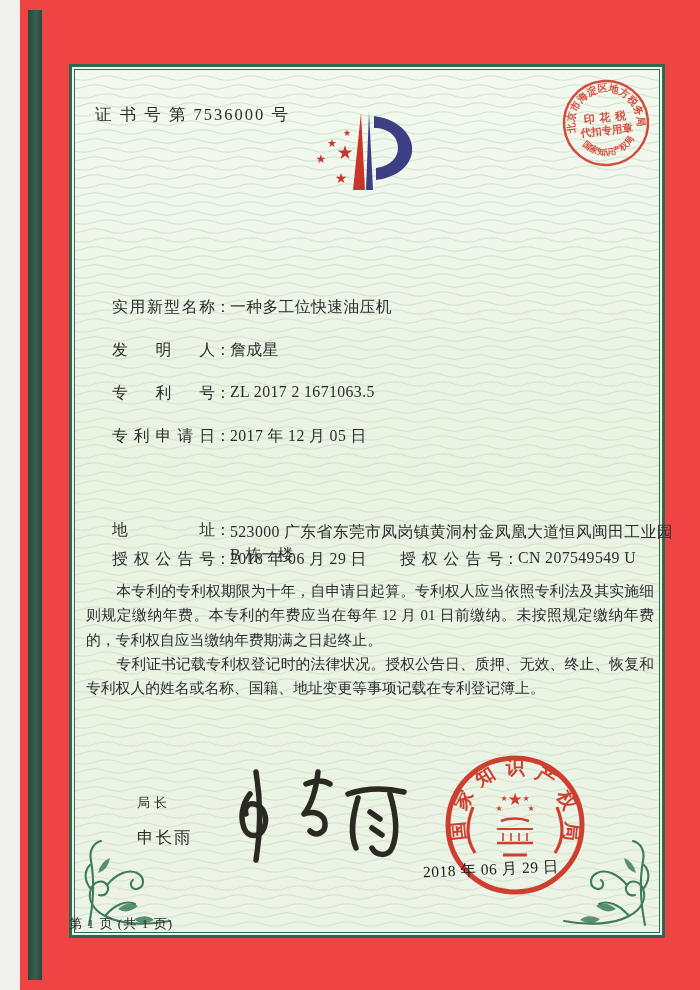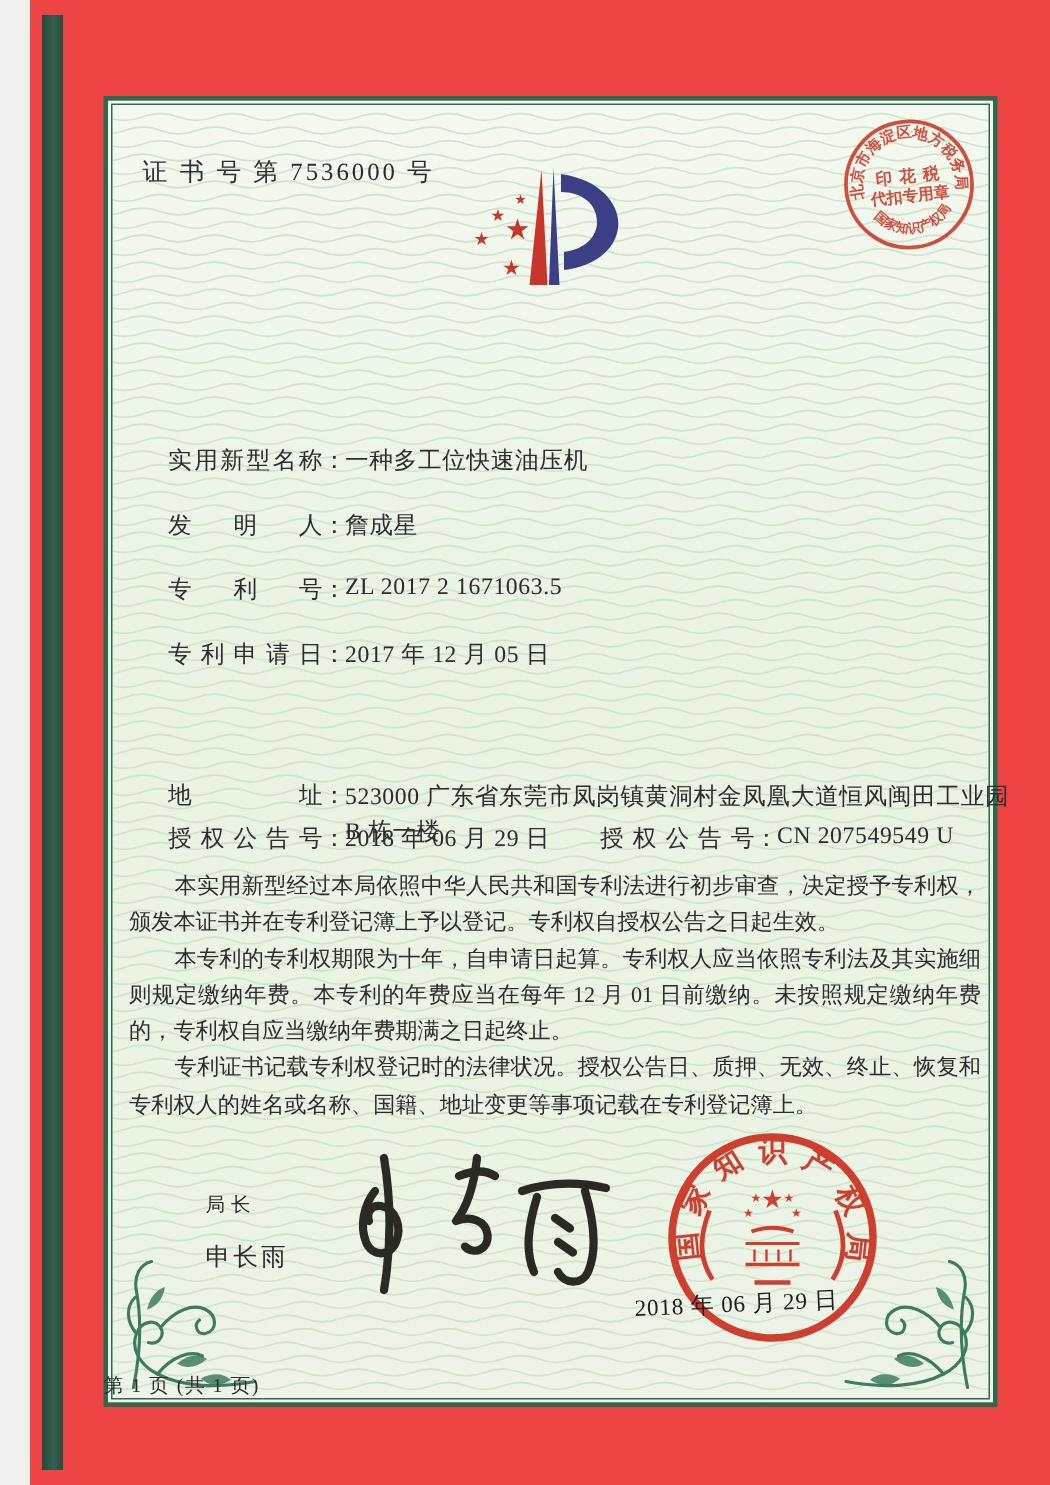--- a/index.html
+++ b/index.html
@@ -214,21 +214,20 @@
   </div>
   <div class="row row-address" style="top:520px">
     <span class="f-label">地址</span><span class="f-colon">：</span><span class="f-value">523000 广东省东莞市凤岗镇黄洞村金凤凰大道恒风闽田工业园 B 栋一楼</span>
   </div>
   <div class="row" style="top:549px">
     <span class="f-label">授权公告号</span><span class="f-colon">：</span><span class="f-value">2018 年 06 月 29 日</span>
     <span class="grant-no"><span class="f-label">授权公告号</span><span class="f-colon">：</span><span class="f-value">CN 207549549 U</span></span>
   </div>
 
   <div class="body-text">
-    <p>本实用新型经过本局依照中华人民共和国专利法进行初步审查，决定授予专利权，颁发本证书并在专利登记簿上予以登记。专利权自授权公告之日起生效。</p>
     <p>本专利的专利权期限为十年，自申请日起算。专利权人应当依照专利法及其实施细则规定缴纳年费。本专利的年费应当在每年 12 月 01 日前缴纳。未按照规定缴纳年费的，专利权自应当缴纳年费期满之日起终止。</p>
     <p>专利证书记载专利权登记时的法律状况。授权公告日、质押、无效、终止、恢复和专利权人的姓名或名称、国籍、地址变更等事项记载在专利登记簿上。</p>
   </div>
 
   <div class="director-title">局长</div>
   <div class="director-name">申长雨</div>
 
   <svg class="signature" viewBox="0 0 200 110">
     <path d="M30,34 C22,44 20,58 24,68 C28,78 40,78 44,68 C48,58 44,46 34,44 C28,43 24,48 26,54"></path>
     <path d="M36,12 C40,36 42,64 36,100"></path>

